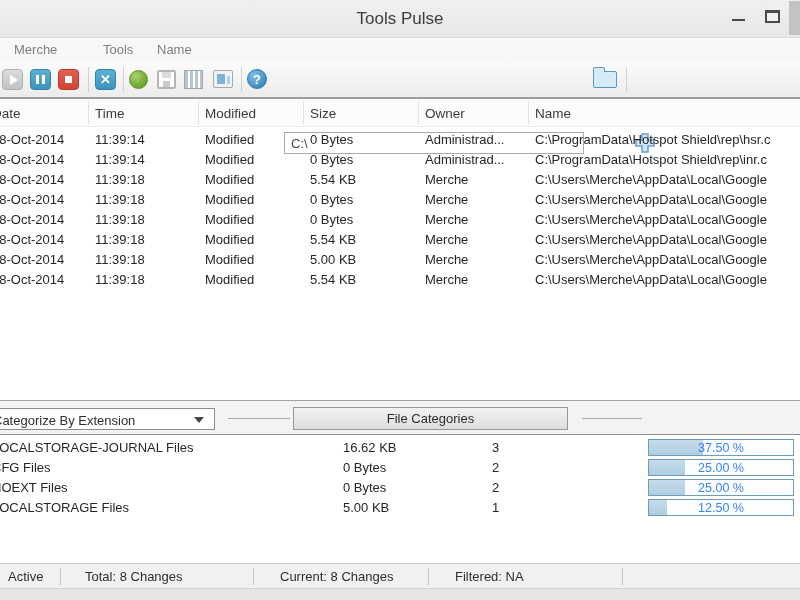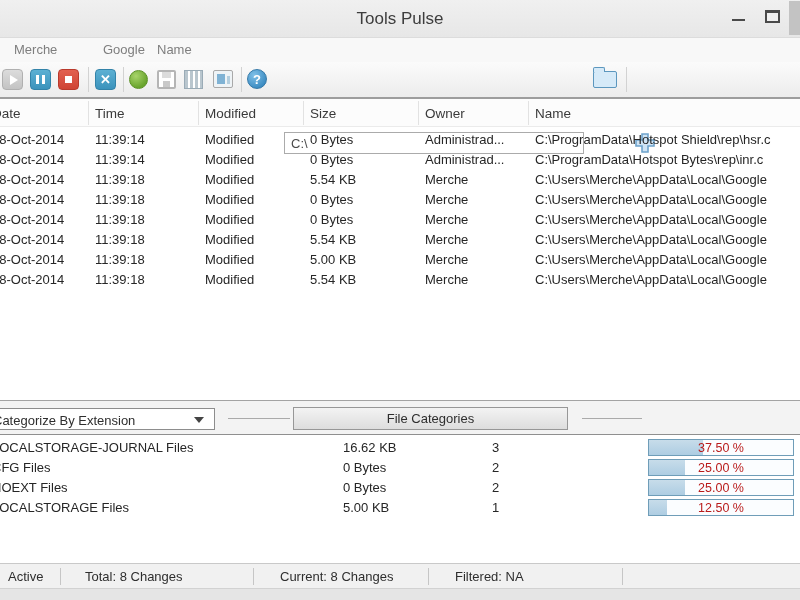--- a/index.html
+++ b/index.html
@@ -91,21 +91,21 @@
   .panelbtn { top:6px; height:23px; background:linear-gradient(#f3f3f3,#dddddd);
     border:1px solid #979797; font-size:13px; color:#2e2e2e; text-align:center;
     line-height:21px; }
   .split2 { left:0; top:434px; width:800px; height:1px; background:#8f8f8f; }
   .catrow { left:0; width:800px; height:20px; font-size:13px; color:#262626; }
   .pctbar { left:648px; top:1px; width:146px; height:17px; background:#fbfdff;
     border:1px solid #6f9db8; }
   .pctfill { left:0; top:0; height:100%;
     background:linear-gradient(#c7dcea,#aecde2); }
   .pcttxt { left:0; top:1px; width:100%; text-align:center; font-size:12.5px;
-    color:#b91c1c; }
+    color:#3b82f6; }
 
   
   .statusbar { left:0; top:563px; width:800px; height:25px; background:#f1f1f1;
     border-top:1px solid #c9c9c9; font-size:13px; color:#2e2e2e; }
   .st { top:5px; white-space:nowrap; }
   .ssep { top:4px; width:1px; height:17px; background:#c6c6c6; }
   .bottomstrip { left:0; top:588px; width:800px; height:12px; background:#e5e5e5;
     border-top:1px solid #d2d2d2; }
 </style>
 </head>
@@ -117,21 +117,21 @@
     <div class="abs min-glyph"></div>
   </div>
   <div class="abs max-btn">
     <div class="abs max-glyph"></div>
   </div>
   <div class="abs close-part"></div>
 </div>
 
 <div class="abs menubar">
   <div class="abs menu-item" style="left:14px">Merche</div>
-  <div class="abs menu-item" style="left:103px">Google</div>
+  <div class="abs menu-item" style="left:103px">Tools</div>
   <div class="abs menu-item" style="left:157px">Name</div>
 </div>
 
 <div class="abs toolbar">
   <div class="abs tbtn gray" style="left:2px">
     <div class="abs tri"></div>
   </div>
   <div class="abs tbtn blue" style="left:30px">
     <div class="abs pbar" style="left:5px"></div>
     <div class="abs pbar" style="left:11px"></div>
@@ -188,21 +188,21 @@
     <div class="abs td" style="left:310px">0 Bytes</div>
     <div class="abs td" style="left:425px">Administrad...</div>
     <div class="abs td" style="left:535px">C:\ProgramData\Hotspot Shield\rep\hsr.c</div>
   </div>
     <div class="abs trow" style="top: 150px;">
     <div class="abs td" style="left:-8px">28-Oct-2014</div>
     <div class="abs td" style="left:95px">11:39:14</div>
     <div class="abs td" style="left:205px">Modified</div>
     <div class="abs td" style="left:310px">0 Bytes</div>
     <div class="abs td" style="left:425px">Administrad...</div>
-    <div class="abs td" style="left:535px">C:\ProgramData\Hotspot Bytes\rep\inr.c</div>
+    <div class="abs td" style="left:535px">C:\ProgramData\Hotspot Shield\rep\inr.c</div>
   </div>
     <div class="abs trow" style="top: 170px;">
     <div class="abs td" style="left:-8px">28-Oct-2014</div>
     <div class="abs td" style="left:95px">11:39:18</div>
     <div class="abs td" style="left:205px">Modified</div>
     <div class="abs td" style="left:310px">5.54 KB</div>
     <div class="abs td" style="left:425px">Merche</div>
     <div class="abs td" style="left:535px">C:\Users\Merche\AppData\Local\Google</div>
   </div>
     <div class="abs trow" style="top: 190px;">

